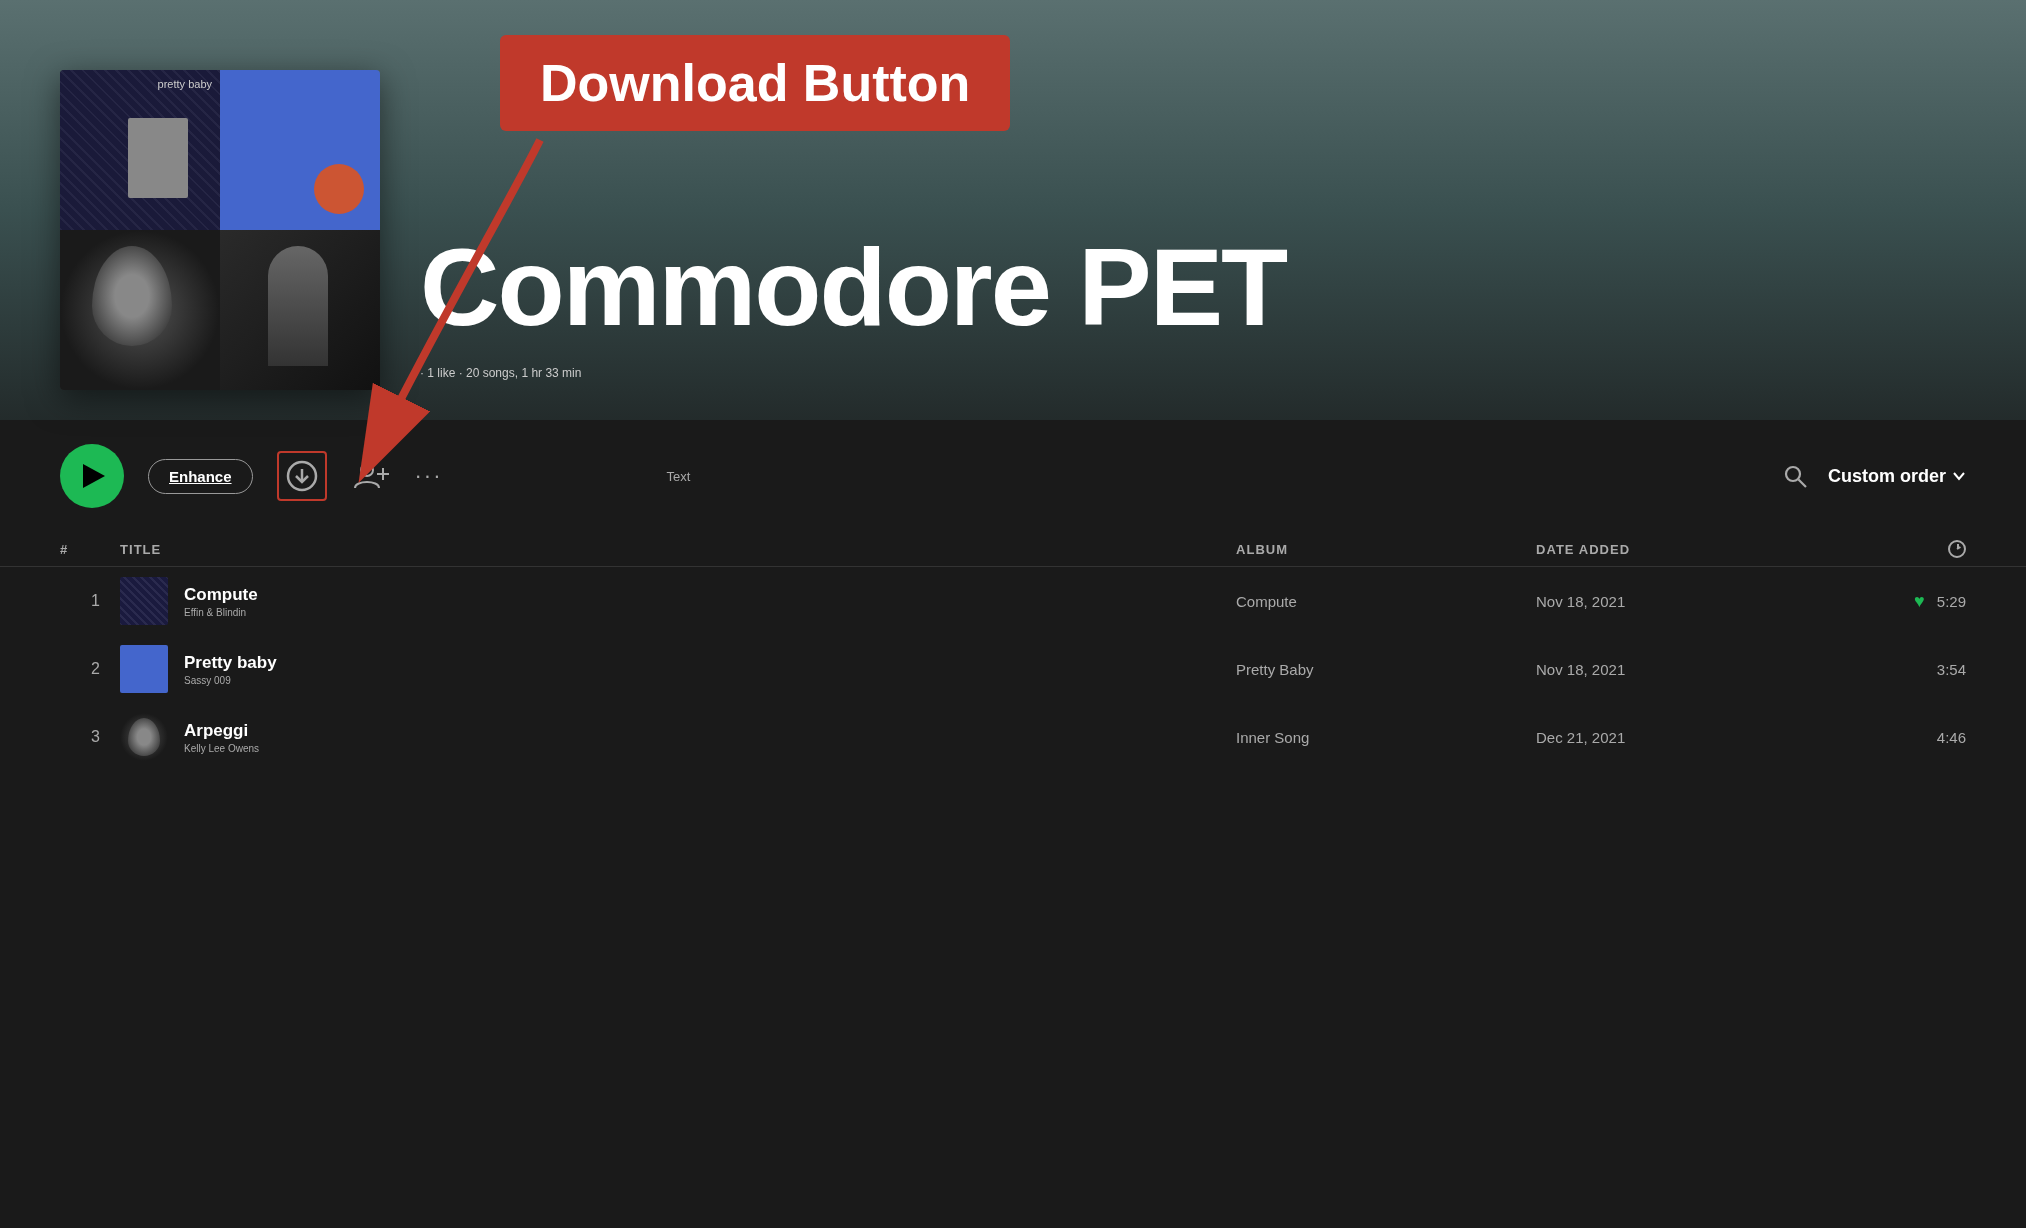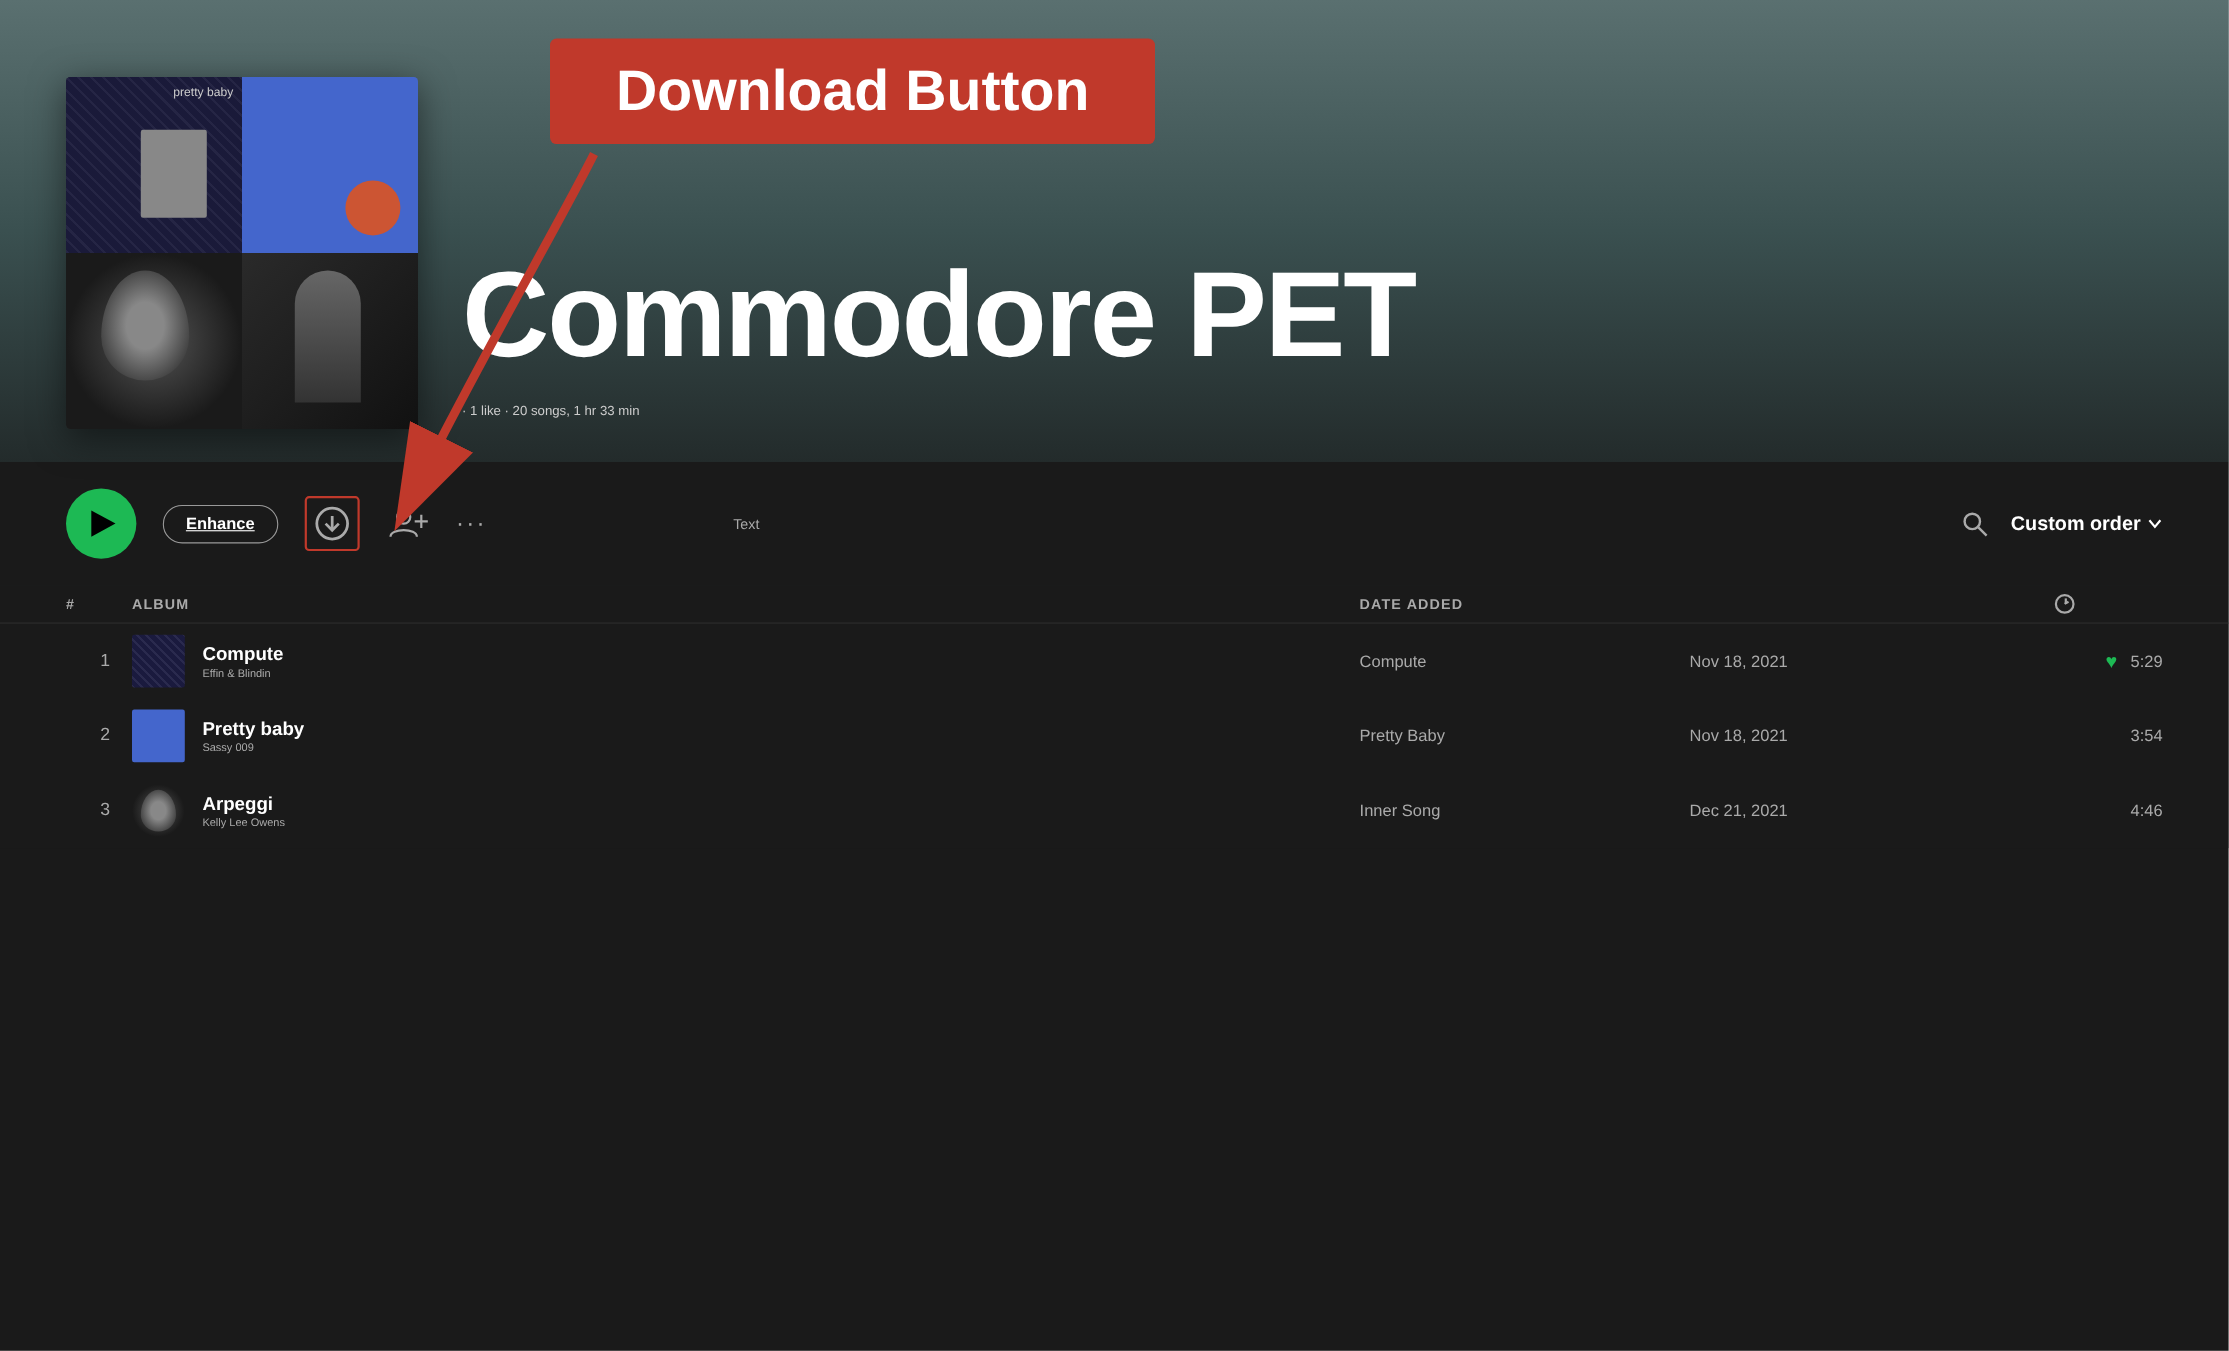--- a/index.html
+++ b/index.html
@@ -456,21 +456,21 @@
       color: #aaa;
       font-size: 15px;
     }
 
     
     .annotation-box {
       position: absolute;
       top: 35px;
       left: 500px;
       background: #c0392b;
-      padding: 18px 60px;
+      padding: 18px 40px;
       border-radius: 6px;
     }
 
     .annotation-text {
       font-size: 52px;
       font-weight: 900;
       color: #fff;
     }
 
     .arrow-svg {
@@ -540,20 +540,21 @@
       <span>Custom order</span>
       <svg width="14" height="14" viewBox="0 0 14 14" fill="none" stroke="#fff" stroke-width="2">
         <polyline points="2,4 7,10 12,4"></polyline>
       </svg>
     </button>
   </div>
 </div>
 
 <div class="table-header">
   <div>#</div>
+  <div>TITLE</div>
   <div>ALBUM</div>
   <div>DATE ADDED</div>
   <div></div>
   <div class="duration-header">
     <div class="clock-icon"></div>
   </div>
 </div>
 
 <div class="track-list">
 

